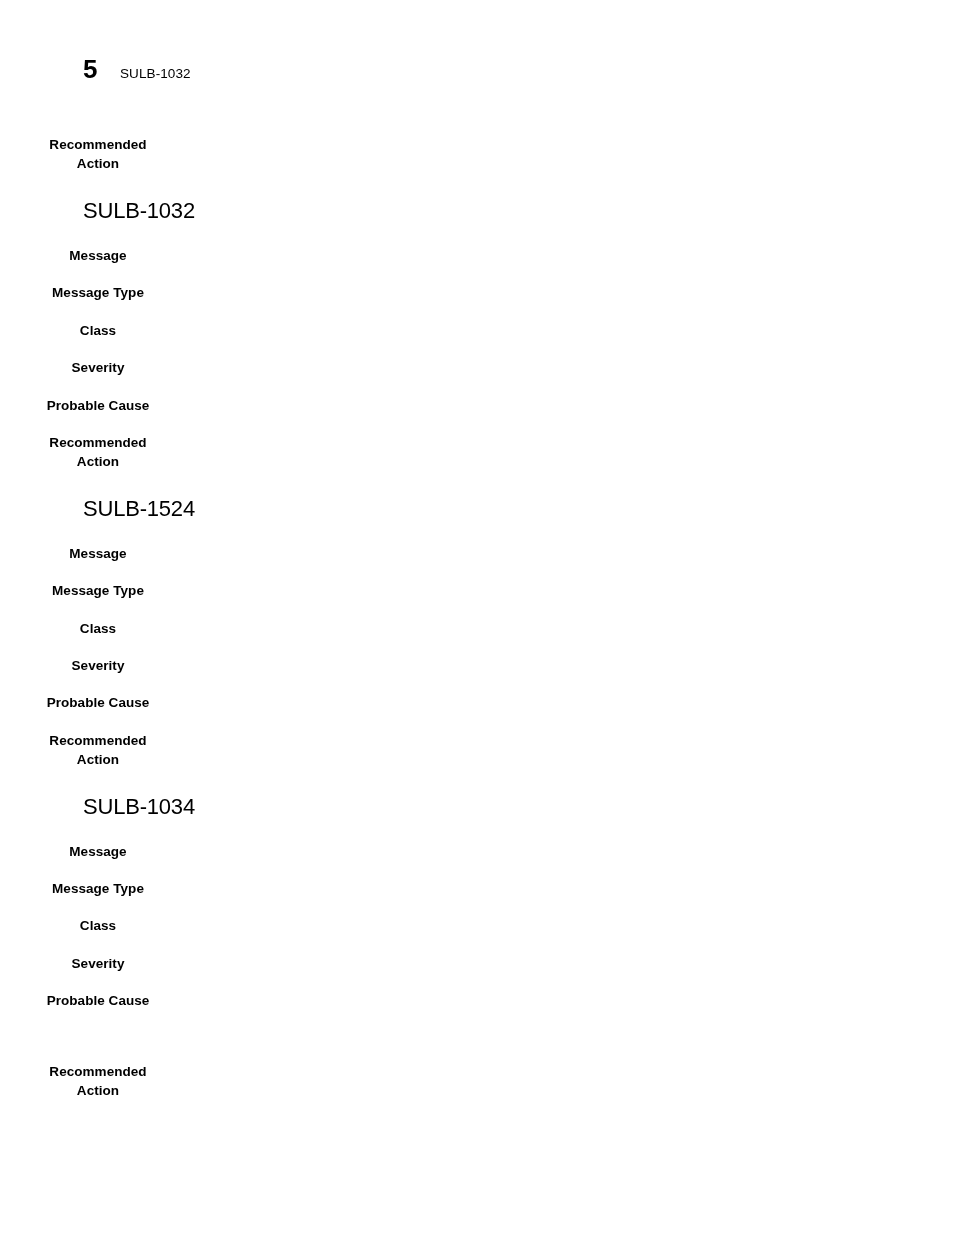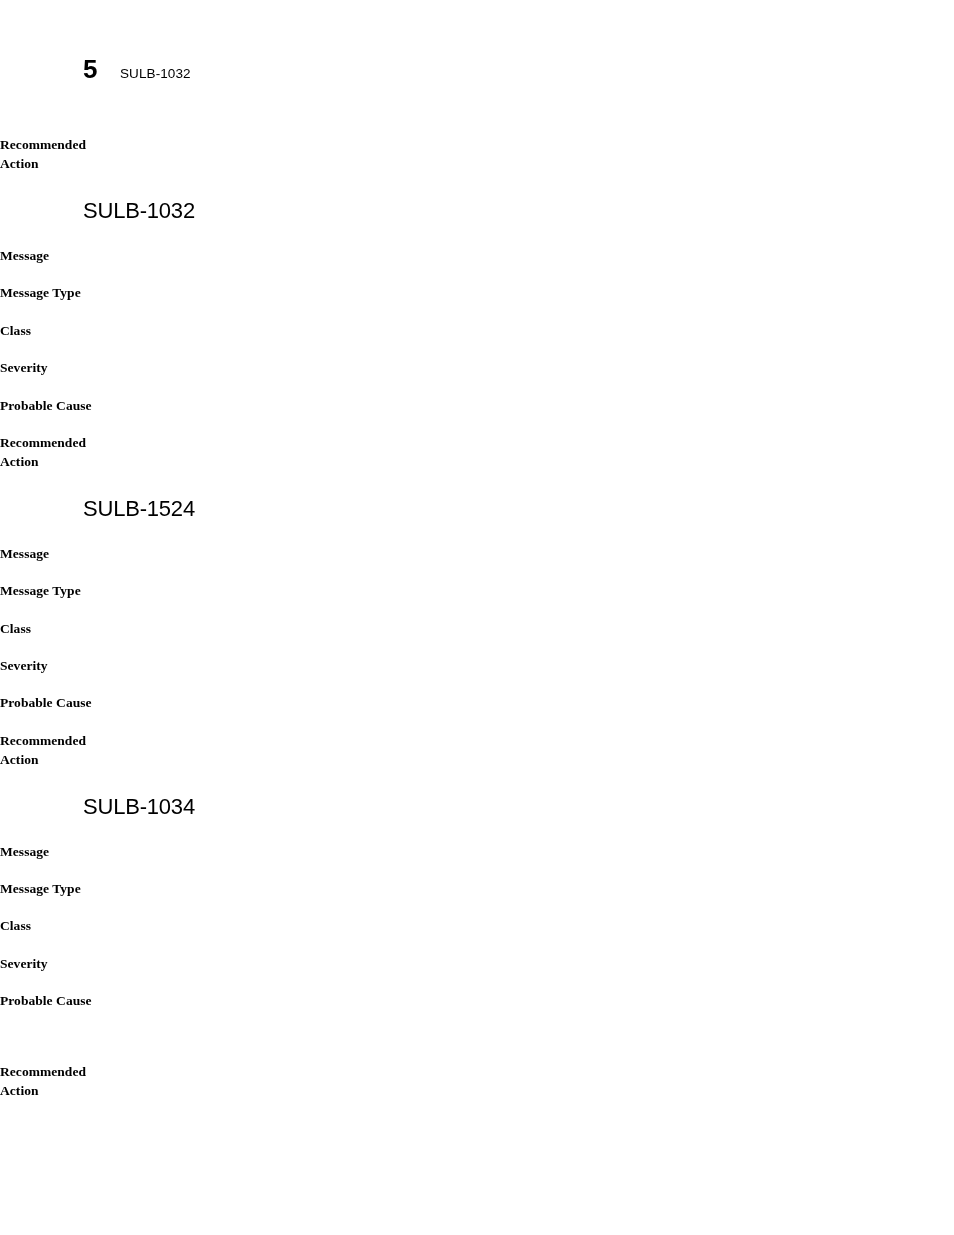--- a/index.html
+++ b/index.html
@@ -51,26 +51,25 @@
     left: 0;
     top: 0;
     width: 954px;
   }
 
   
   .field-row {
     position: absolute;
     left: 0;
     width: 196px;
-    text-align: left;
+    text-align: center;
     font-size: 13.5px;
     font-weight: bold;
     line-height: 18.5px;
     letter-spacing: 0.05px;
-    font-family: Liberation Serif, serif;
   }
   .field-row .label-line {
     display: block;
     white-space: nowrap;
   }
 
   .section-heading {
     position: absolute;
     left: 83px;
     font-size: 22px;

